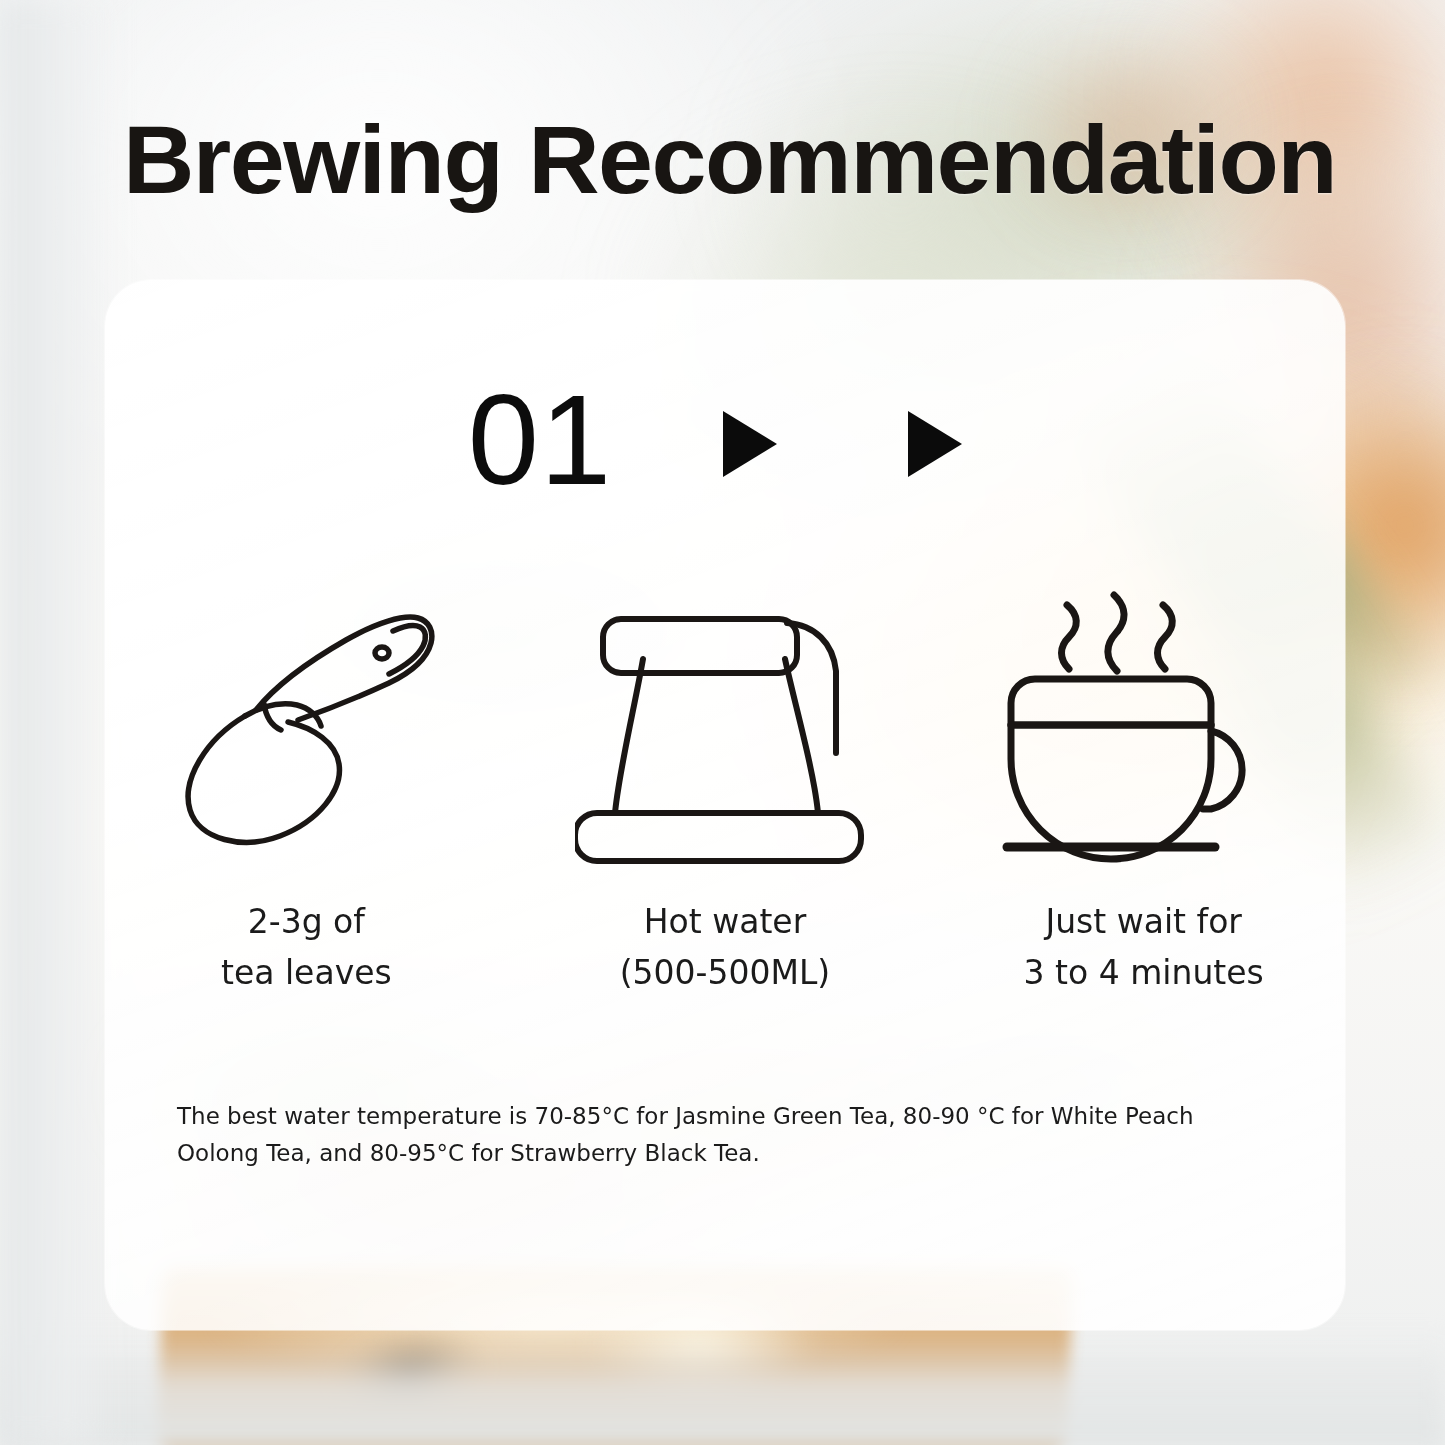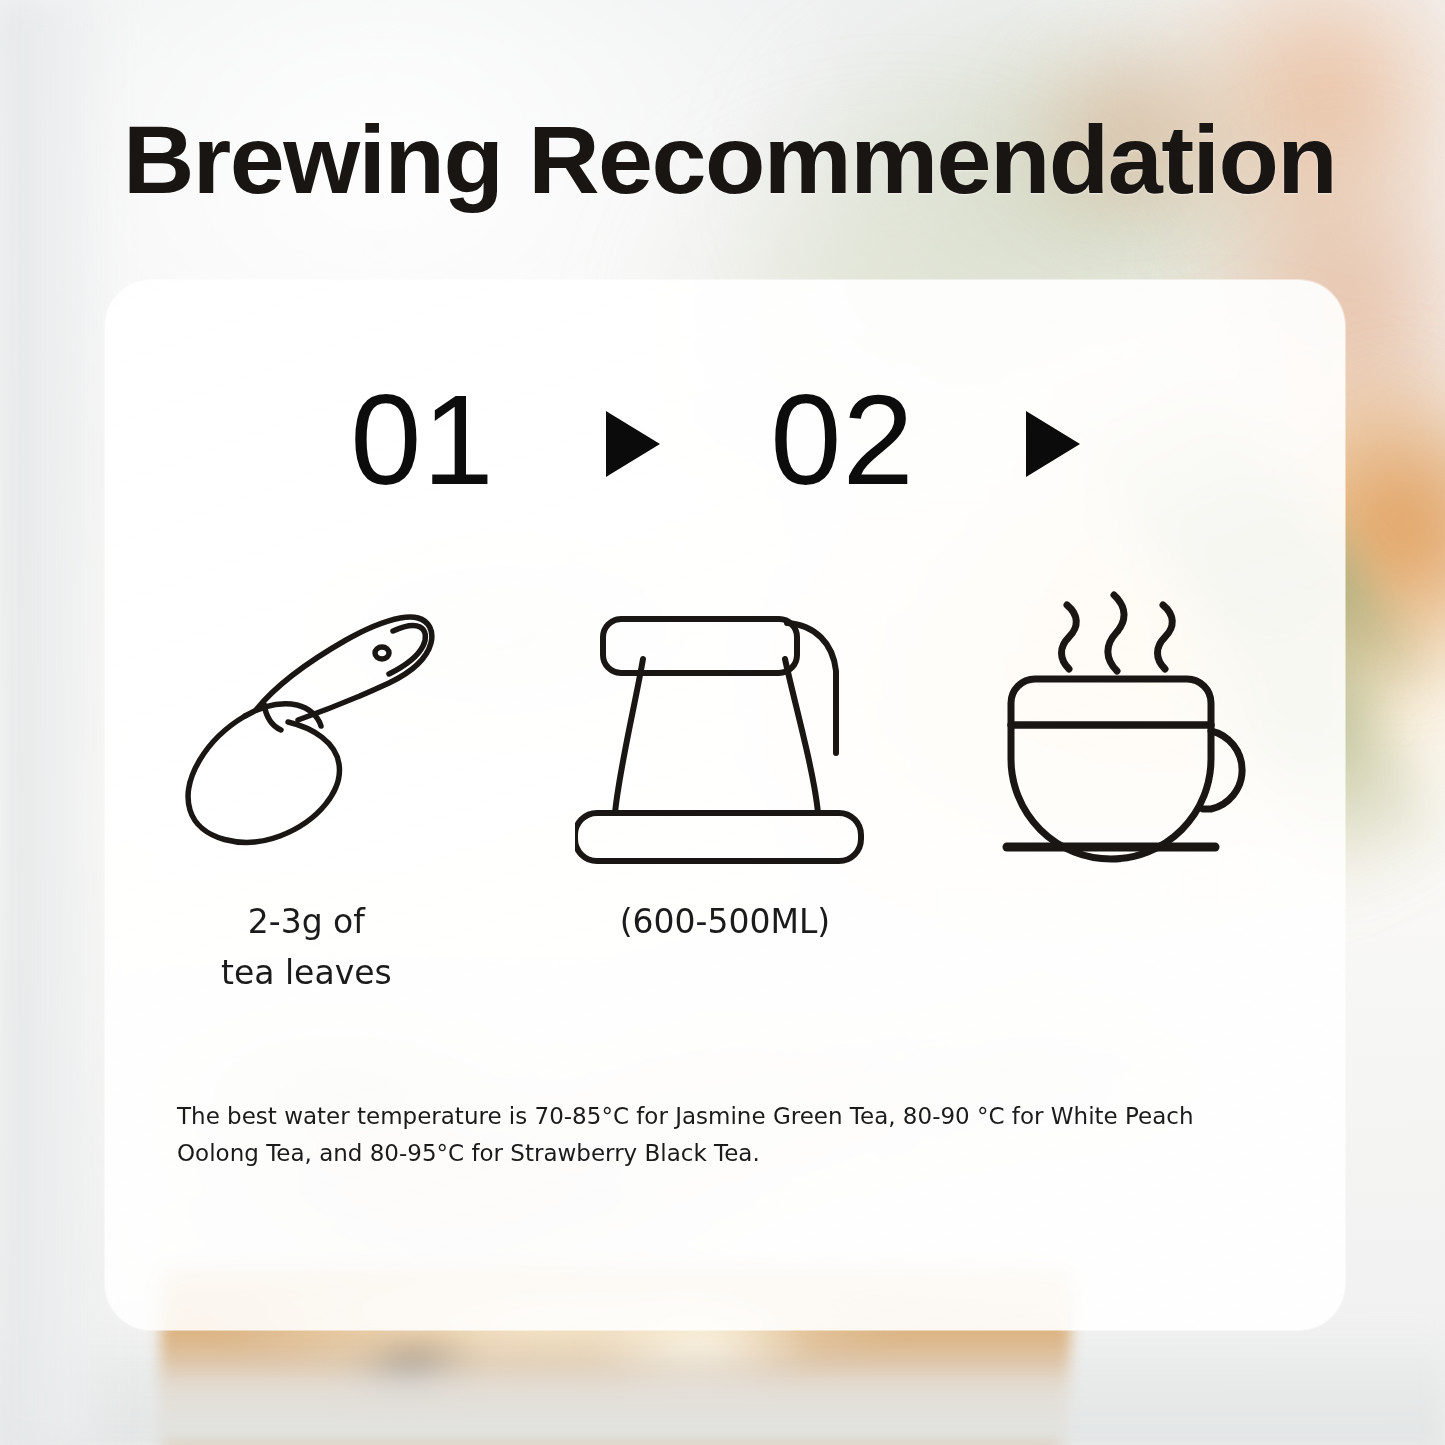--- a/index.html
+++ b/index.html
@@ -321,21 +321,20 @@
 
   <div class="title">Brewing Recommendation</div>
 
   <div class="card">
 
     <div class="steps-row">
       <div class="step-num">01</div>
       <div class="arrow-cell">
         <div class="arrow"></div>
       </div>
-      <div class="step-num">02</div>
       <div class="arrow-cell">
         <div class="arrow"></div>
       </div>
     </div>
 
     <div class="cols">
 
       <div class="col">
         <div class="icon-box">
           <svg width="320" height="260" viewBox="0 0 320 260">
@@ -371,21 +370,22 @@
               <path d="M210,64 C220,110 239,176 243,218"></path>
 
               <path d="M22,218 h242 a22,22 0 0 1 22,22 v4 a22,22 0 0 1 -22,22 h-242
                        a22,22 0 0 1 -22,-22 v-4 a22,22 0 0 1 22,-22 z"></path>
 
               <path d="M212,28 C240,30 258,48 261,76 L261,158"></path>
             </g>
           </svg>
         </div>
         <div class="caption">
-          <div>(600-500ML)</div>
+          <div>Hot water</div>
+          <div>(500-500ML)</div>
         </div>
       </div>
 
       <div class="col">
         <div class="icon-box">
           <svg width="290" height="290" viewBox="0 0 290 290">
             <g fill="none" stroke="#1a1614" stroke-width="7" stroke-linecap="round" stroke-linejoin="round">
 
               <path d="M68,20 C80,30 80,42 70,52 C60,62 60,74 70,84"></path>
               <path d="M115,10 C128,22 128,36 117,48 C106,60 106,74 118,86"></path>
@@ -396,20 +396,24 @@
               <path d="M12,140 h200"></path>
 
               <path d="M12,140 v34 a100,100 0 0 0 200,0 v-34"></path>
 
               <path d="M212,146 a40,40 0 0 1 0,78 h-8"></path>
 
               <path d="M8,262 h208" stroke-width="9"></path>
             </g>
           </svg>
         </div>
+        <div class="caption">
+          <div>Just wait for</div>
+          <div>3 to 4 minutes</div>
+        </div>
       </div>
 
     </div>
 
     <div class="note">The best water temperature is 70-85°C for Jasmine Green Tea, 80-90 °C for White Peach Oolong Tea, and 80-95°C for Strawberry Black Tea.</div>
 
   </div>
 </div>
 
 </body></html>

